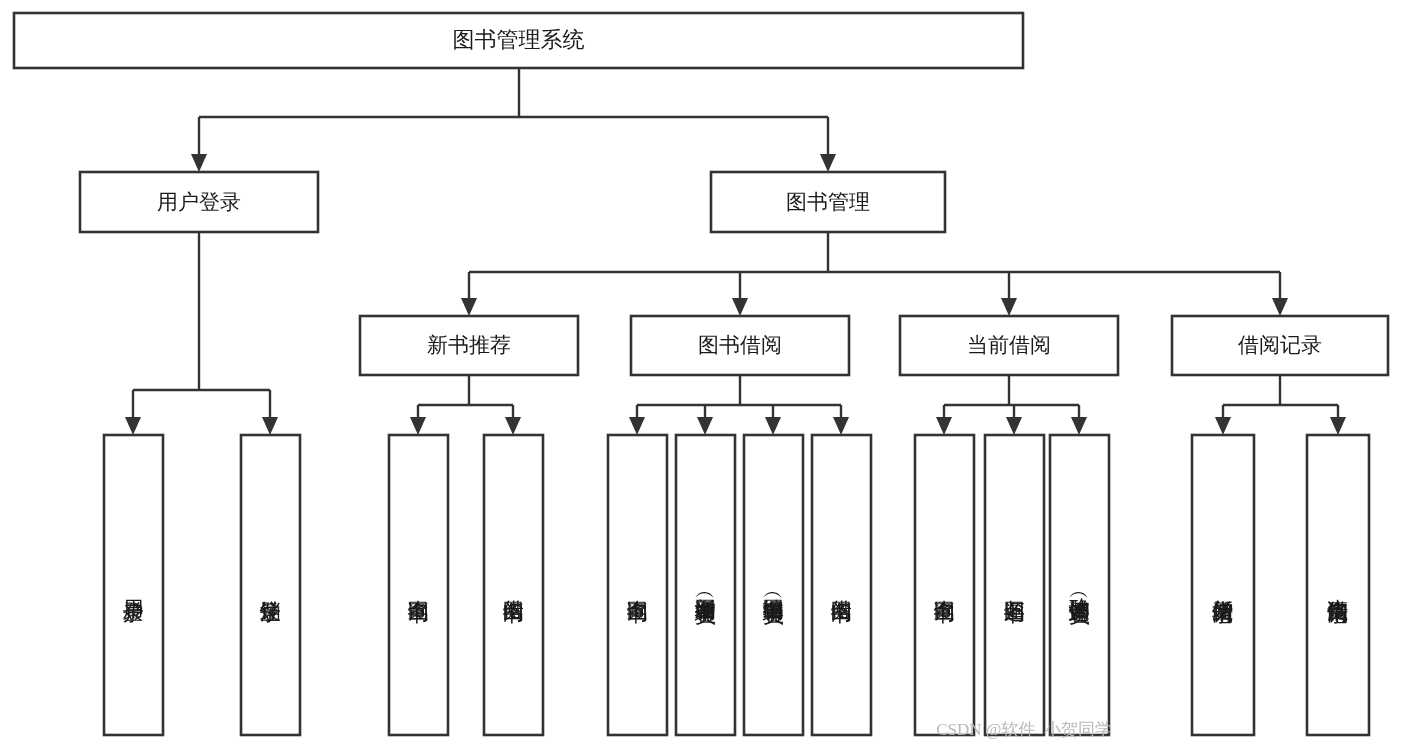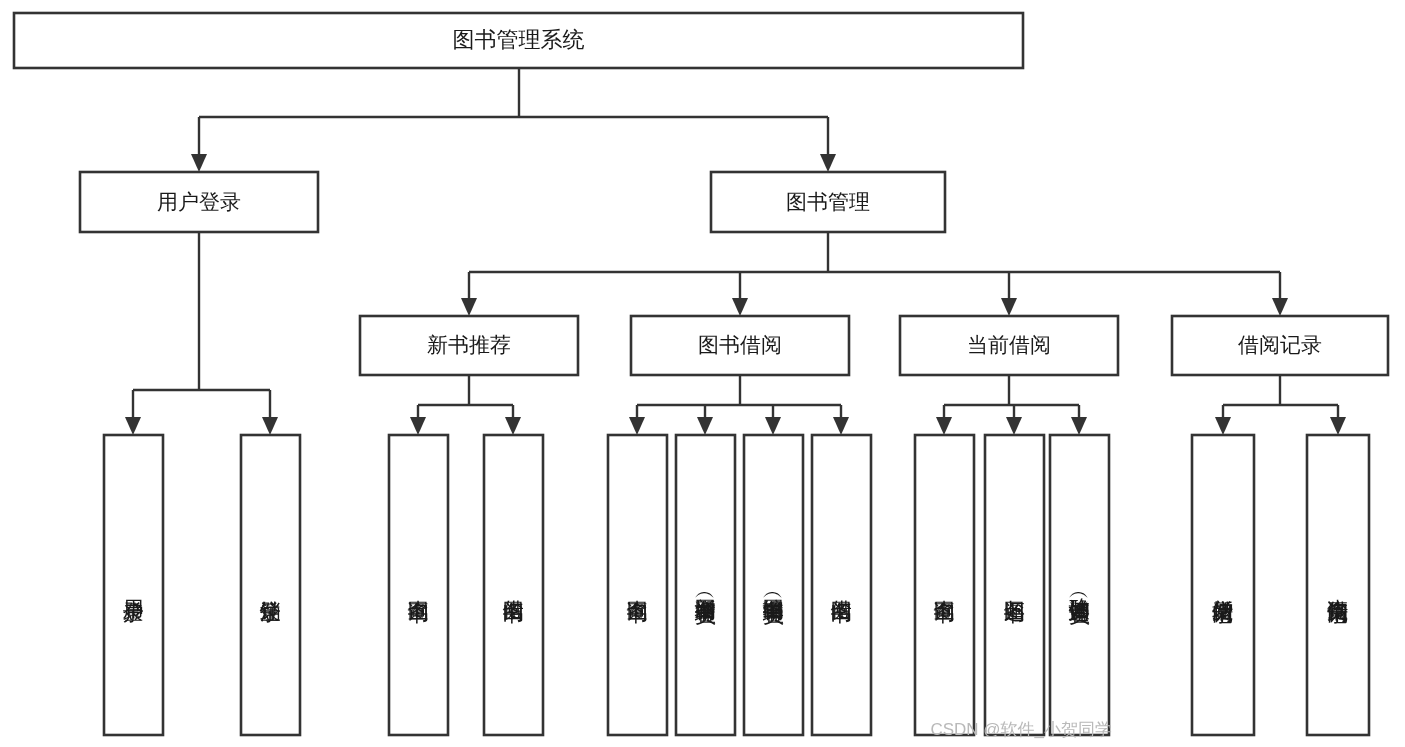--- a/index.html
+++ b/index.html
@@ -64,21 +64,21 @@
     color: #1a1a1a;
     letter-spacing: 1px;
     white-space: nowrap;
     text-align: center;
     pointer-events: none;
   }
   .watermark {
     position: absolute;
     right: 8px;
     bottom: 6px;
-    font-family: Liberation Sans, sans-serif;
+    font-family: Liberation Serif, serif;
     font-size: 17px;
     color: #b9b9b9;
     white-space: nowrap;
   }
 </style>
 </head>
 <body>
 
 <div id="diagram-root">
   <svg class="diagram" id="diagram-svg" viewBox="0 0 1405 747">

